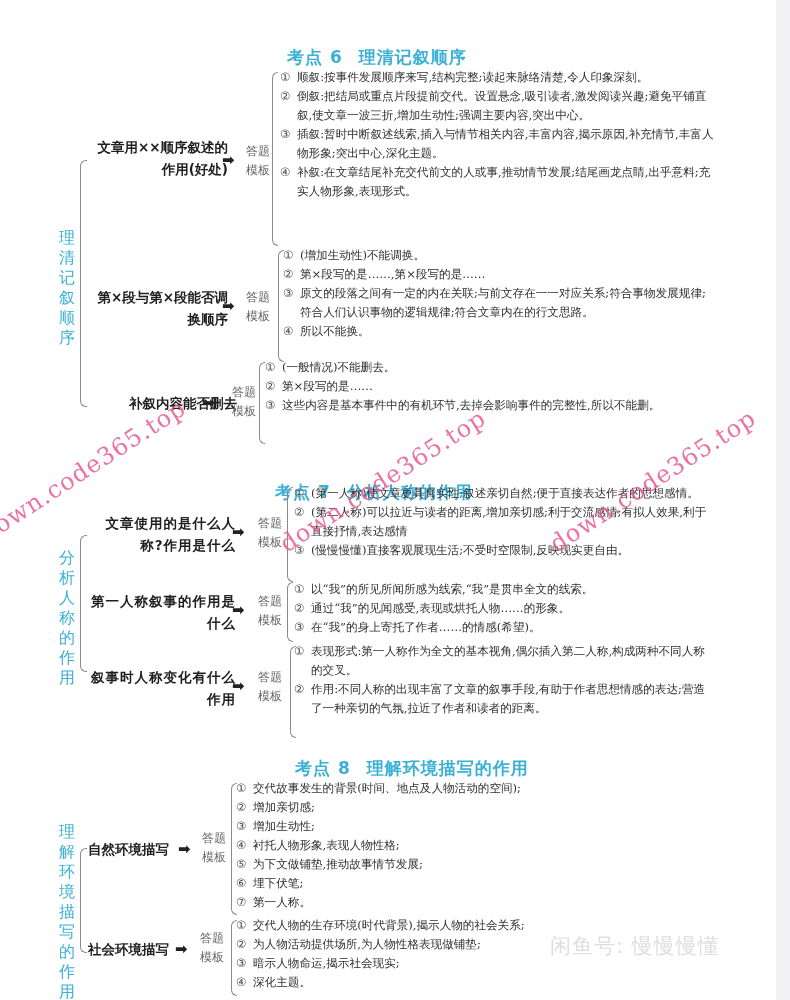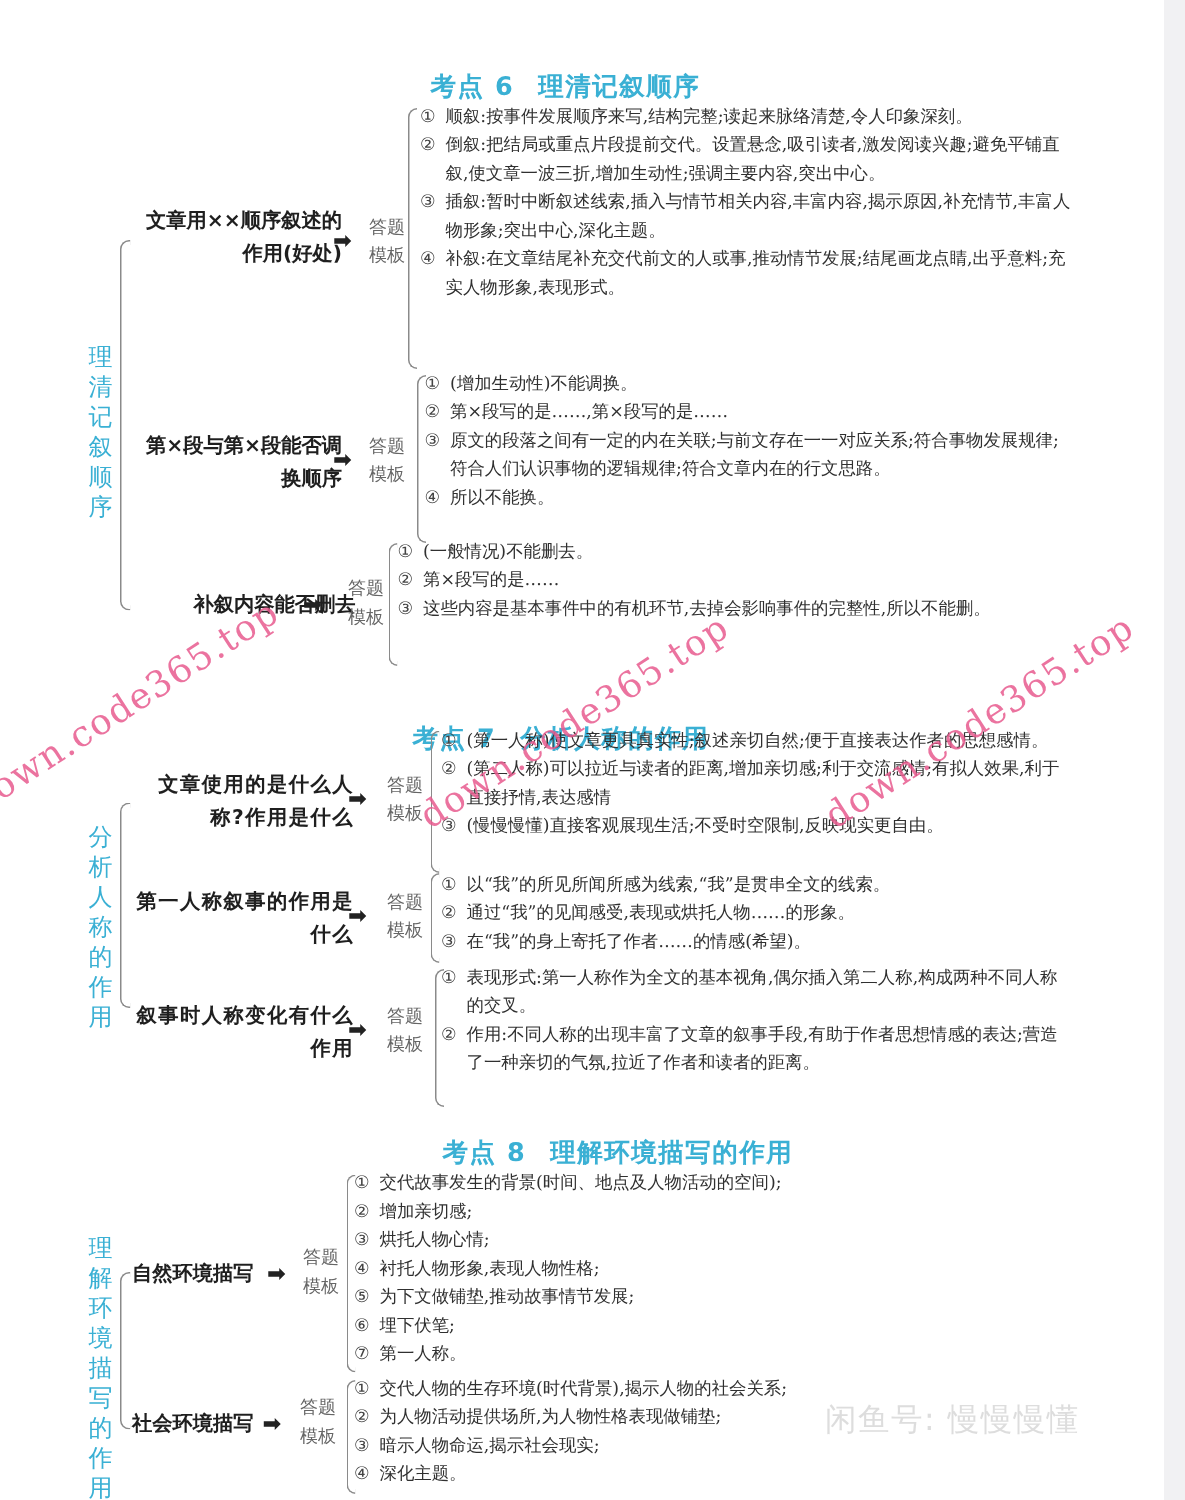--- a/index.html
+++ b/index.html
@@ -149,21 +149,21 @@
   <div class="side-brace" style="left:80px; top:848px; height:103px;"></div>
 
   <div class="question" style="left:88px; top:838px; white-space:nowrap;">自然环境描写</div>
   <div class="arrow" style="left:178px; top:841px;">➡</div>
   <div class="template-label" style="left:202px; top:829px; white-space:pre-line;">答题
 模板</div>
   <div class="brace" style="left:231px; top:783px; height:130px;"></div>
   <div class="answers" style="left:236px; top:779px; width:430px;">
     <p class="answer"><span class="circ">①</span><span>交代故事发生的背景(时间、地点及人物活动的空间);</span></p>
     <p class="answer"><span class="circ">②</span><span>增加亲切感;</span></p>
-    <p class="answer"><span class="circ">③</span><span>烘托人物心情;</span></p>
+    <p class="answer"><span class="circ">③</span><span>增加生动性;</span></p>
     <p class="answer"><span class="circ">④</span><span>衬托人物形象,表现人物性格;</span></p>
     <p class="answer"><span class="circ">⑤</span><span>为下文做铺垫,推动故事情节发展;</span></p>
     <p class="answer"><span class="circ">⑥</span><span>埋下伏笔;</span></p>
     <p class="answer"><span class="circ">⑦</span><span>第一人称。</span></p>
   </div>
 
   <div class="question" style="left:88px; top:938px; white-space:nowrap;">社会环境描写</div>
   <div class="arrow" style="left:175px; top:941px;">➡</div>
   <div class="template-label" style="left:200px; top:929px; white-space:pre-line;">答题
 模板</div>

